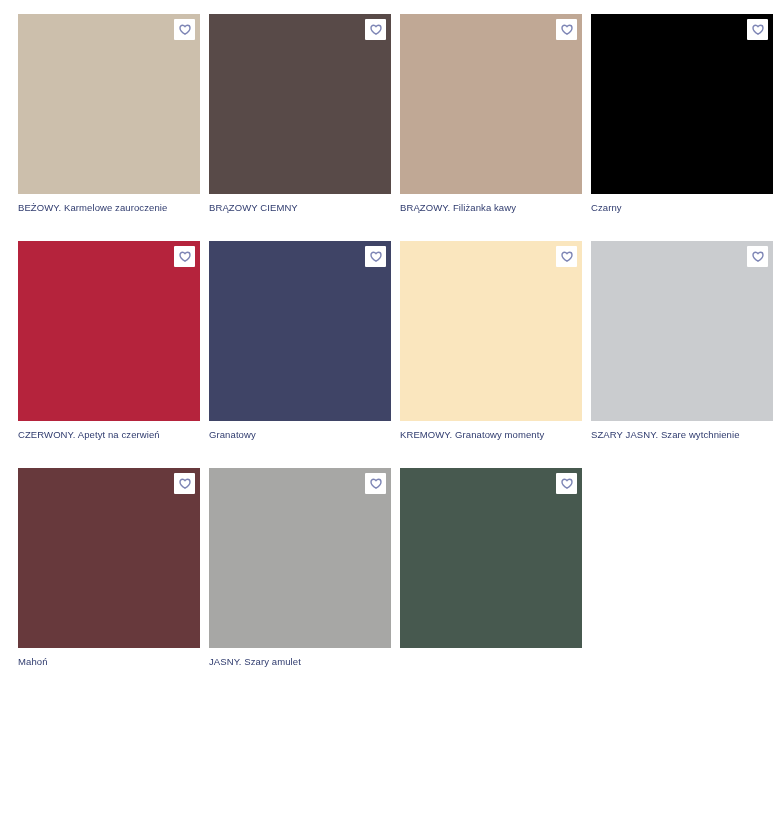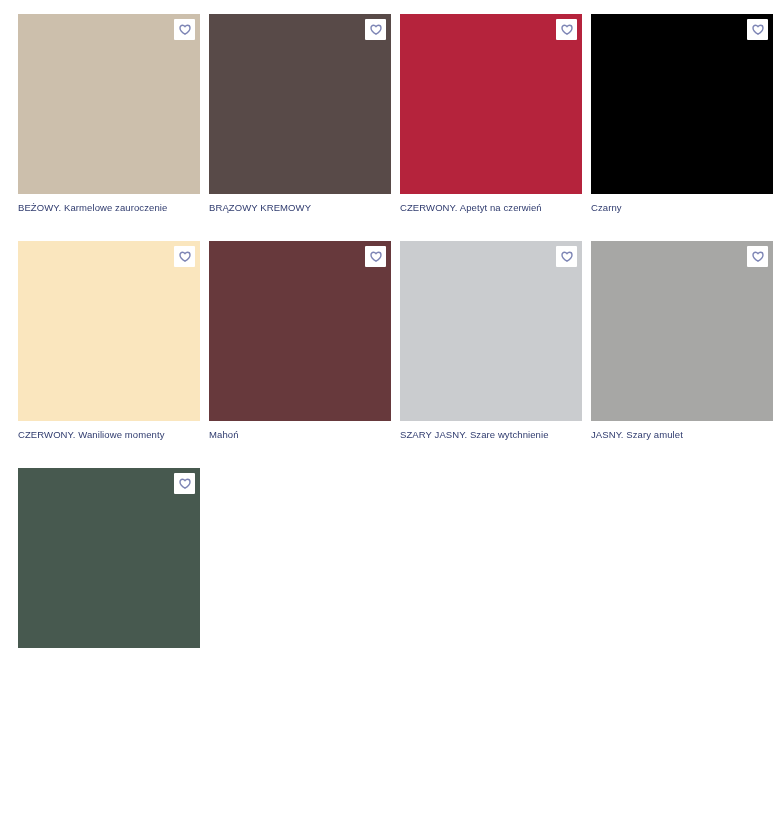--- a/index.html
+++ b/index.html
@@ -103,83 +103,107 @@
     <div class="color-card">
       <a class="swatch" href="#" style="background: rgb(88, 74, 72);">
         <button class="fav-button" type="button">
           <span>
             <svg viewBox="0 0 12 11" xmlns="http://www.w3.org/2000/svg">
               <path d="M6 10.2 C6 10.2 1 7.1 1 3.9 C1 2.3 2.2 1.2 3.5 1.2 C4.4 1.2 5.3 1.7 6 2.6 C6.7 1.7 7.6 1.2 8.5 1.2 C9.8 1.2 11 2.3 11 3.9 C11 7.1 6 10.2 6 10.2 Z"></path>
             </svg>
           </span>
         </button>
       </a>
-      <a class="color-label" href="#">BRĄZOWY KREMOWY</a>
+      <a class="color-label" href="#">BRĄZOWY CIEMNY</a>
+    </div>
+    <div class="color-card">
+      <a class="swatch" href="#" style="background: rgb(192, 168, 149);">
+        <button class="fav-button" type="button">
+          <span>
+            <svg viewBox="0 0 12 11" xmlns="http://www.w3.org/2000/svg">
+              <path d="M6 10.2 C6 10.2 1 7.1 1 3.9 C1 2.3 2.2 1.2 3.5 1.2 C4.4 1.2 5.3 1.7 6 2.6 C6.7 1.7 7.6 1.2 8.5 1.2 C9.8 1.2 11 2.3 11 3.9 C11 7.1 6 10.2 6 10.2 Z"></path>
+            </svg>
+          </span>
+        </button>
+      </a>
+      <a class="color-label" href="#">BRĄZOWY. Filiżanka kawy</a>
+    </div>
+    <div class="color-card">
+      <a class="swatch" href="#" style="background: rgb(0, 0, 0);">
+        <button class="fav-button" type="button">
+          <span>
+            <svg viewBox="0 0 12 11" xmlns="http://www.w3.org/2000/svg">
+              <path d="M6 10.2 C6 10.2 1 7.1 1 3.9 C1 2.3 2.2 1.2 3.5 1.2 C4.4 1.2 5.3 1.7 6 2.6 C6.7 1.7 7.6 1.2 8.5 1.2 C9.8 1.2 11 2.3 11 3.9 C11 7.1 6 10.2 6 10.2 Z"></path>
+            </svg>
+          </span>
+        </button>
+      </a>
+      <a class="color-label" href="#">Czarny</a>
     </div>
     <div class="color-card">
       <a class="swatch" href="#" style="background: rgb(181, 35, 60);">
         <button class="fav-button" type="button">
           <span>
             <svg viewBox="0 0 12 11" xmlns="http://www.w3.org/2000/svg">
               <path d="M6 10.2 C6 10.2 1 7.1 1 3.9 C1 2.3 2.2 1.2 3.5 1.2 C4.4 1.2 5.3 1.7 6 2.6 C6.7 1.7 7.6 1.2 8.5 1.2 C9.8 1.2 11 2.3 11 3.9 C11 7.1 6 10.2 6 10.2 Z"></path>
             </svg>
           </span>
         </button>
       </a>
       <a class="color-label" href="#">CZERWONY. Apetyt na czerwień</a>
     </div>
     <div class="color-card">
-      <a class="swatch" href="#" style="background: rgb(0, 0, 0);">
-        <button class="fav-button" type="button">
-          <span>
-            <svg viewBox="0 0 12 11" xmlns="http://www.w3.org/2000/svg">
-              <path d="M6 10.2 C6 10.2 1 7.1 1 3.9 C1 2.3 2.2 1.2 3.5 1.2 C4.4 1.2 5.3 1.7 6 2.6 C6.7 1.7 7.6 1.2 8.5 1.2 C9.8 1.2 11 2.3 11 3.9 C11 7.1 6 10.2 6 10.2 Z"></path>
-            </svg>
-          </span>
-        </button>
-      </a>
-      <a class="color-label" href="#">Czarny</a>
+      <a class="swatch" href="#" style="background: rgb(63, 68, 102);">
+        <button class="fav-button" type="button">
+          <span>
+            <svg viewBox="0 0 12 11" xmlns="http://www.w3.org/2000/svg">
+              <path d="M6 10.2 C6 10.2 1 7.1 1 3.9 C1 2.3 2.2 1.2 3.5 1.2 C4.4 1.2 5.3 1.7 6 2.6 C6.7 1.7 7.6 1.2 8.5 1.2 C9.8 1.2 11 2.3 11 3.9 C11 7.1 6 10.2 6 10.2 Z"></path>
+            </svg>
+          </span>
+        </button>
+      </a>
+      <a class="color-label" href="#">Granatowy</a>
     </div>
     <div class="color-card">
       <a class="swatch" href="#" style="background: rgb(250, 230, 190);">
         <button class="fav-button" type="button">
           <span>
             <svg viewBox="0 0 12 11" xmlns="http://www.w3.org/2000/svg">
               <path d="M6 10.2 C6 10.2 1 7.1 1 3.9 C1 2.3 2.2 1.2 3.5 1.2 C4.4 1.2 5.3 1.7 6 2.6 C6.7 1.7 7.6 1.2 8.5 1.2 C9.8 1.2 11 2.3 11 3.9 C11 7.1 6 10.2 6 10.2 Z"></path>
             </svg>
           </span>
         </button>
       </a>
-      <a class="color-label" href="#">CZERWONY. Waniliowe momenty</a>
+      <a class="color-label" href="#">KREMOWY. Granatowy momenty</a>
+    </div>
+    <div class="color-card">
+      <a class="swatch" href="#" style="background: rgb(202, 204, 207);">
+        <button class="fav-button" type="button">
+          <span>
+            <svg viewBox="0 0 12 11" xmlns="http://www.w3.org/2000/svg">
+              <path d="M6 10.2 C6 10.2 1 7.1 1 3.9 C1 2.3 2.2 1.2 3.5 1.2 C4.4 1.2 5.3 1.7 6 2.6 C6.7 1.7 7.6 1.2 8.5 1.2 C9.8 1.2 11 2.3 11 3.9 C11 7.1 6 10.2 6 10.2 Z"></path>
+            </svg>
+          </span>
+        </button>
+      </a>
+      <a class="color-label" href="#">SZARY JASNY. Szare wytchnienie</a>
     </div>
     <div class="color-card">
       <a class="swatch" href="#" style="background: rgb(103, 57, 60);">
         <button class="fav-button" type="button">
           <span>
             <svg viewBox="0 0 12 11" xmlns="http://www.w3.org/2000/svg">
               <path d="M6 10.2 C6 10.2 1 7.1 1 3.9 C1 2.3 2.2 1.2 3.5 1.2 C4.4 1.2 5.3 1.7 6 2.6 C6.7 1.7 7.6 1.2 8.5 1.2 C9.8 1.2 11 2.3 11 3.9 C11 7.1 6 10.2 6 10.2 Z"></path>
             </svg>
           </span>
         </button>
       </a>
       <a class="color-label" href="#">Mahoń</a>
     </div>
     <div class="color-card">
-      <a class="swatch" href="#" style="background: rgb(202, 204, 207);">
-        <button class="fav-button" type="button">
-          <span>
-            <svg viewBox="0 0 12 11" xmlns="http://www.w3.org/2000/svg">
-              <path d="M6 10.2 C6 10.2 1 7.1 1 3.9 C1 2.3 2.2 1.2 3.5 1.2 C4.4 1.2 5.3 1.7 6 2.6 C6.7 1.7 7.6 1.2 8.5 1.2 C9.8 1.2 11 2.3 11 3.9 C11 7.1 6 10.2 6 10.2 Z"></path>
-            </svg>
-          </span>
-        </button>
-      </a>
-      <a class="color-label" href="#">SZARY JASNY. Szare wytchnienie</a>
-    </div>
-    <div class="color-card">
       <a class="swatch" href="#" style="background: rgb(167, 167, 165);">
         <button class="fav-button" type="button">
           <span>
             <svg viewBox="0 0 12 11" xmlns="http://www.w3.org/2000/svg">
               <path d="M6 10.2 C6 10.2 1 7.1 1 3.9 C1 2.3 2.2 1.2 3.5 1.2 C4.4 1.2 5.3 1.7 6 2.6 C6.7 1.7 7.6 1.2 8.5 1.2 C9.8 1.2 11 2.3 11 3.9 C11 7.1 6 10.2 6 10.2 Z"></path>
             </svg>
           </span>
         </button>
       </a>
       <a class="color-label" href="#">JASNY. Szary amulet</a>

